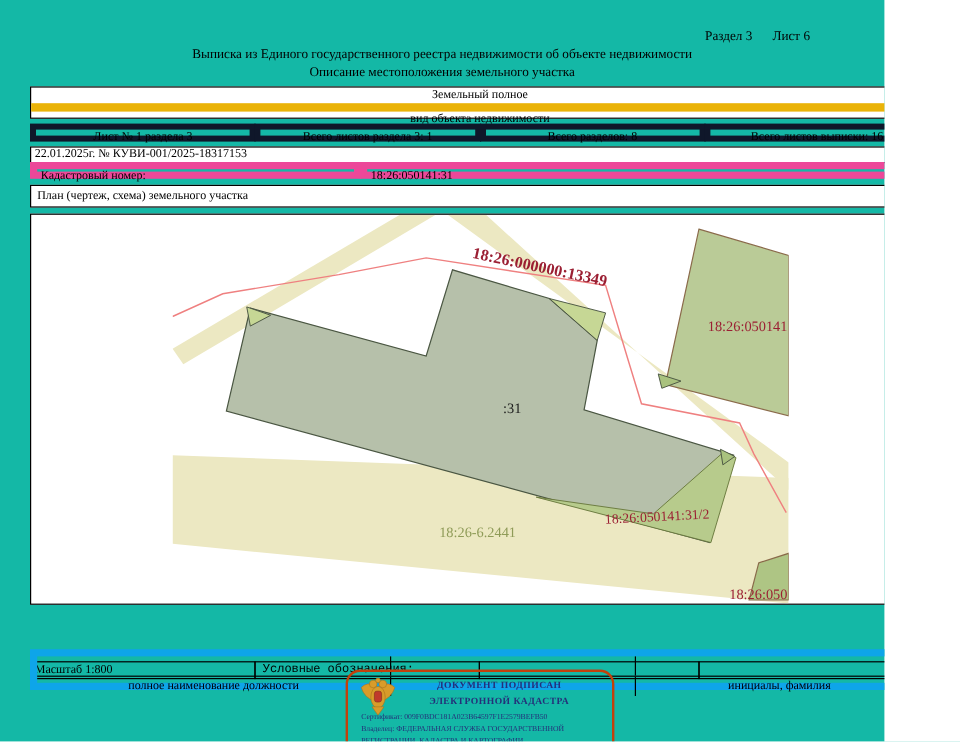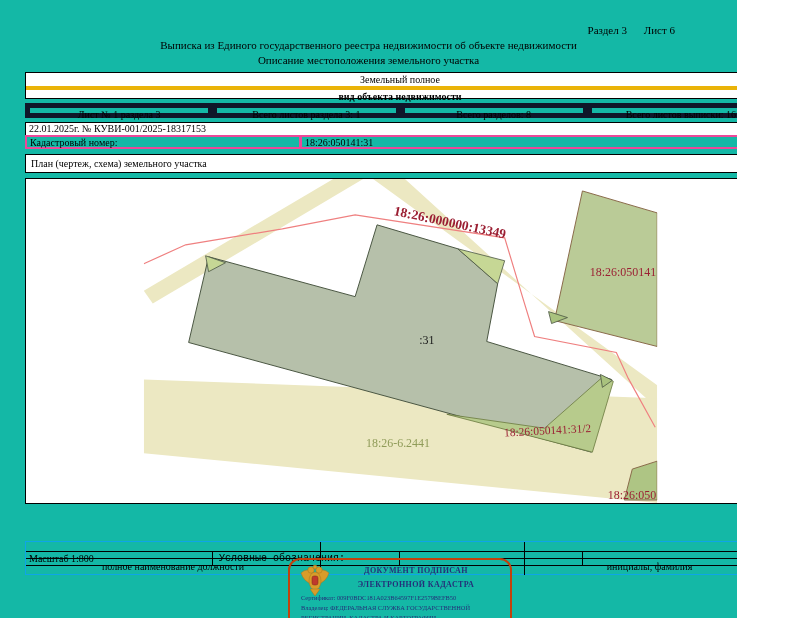--- a/index.html
+++ b/index.html
@@ -6,40 +6,40 @@
   .page{position:relative;width:692px;height:618px;background:#14b8a6;
         font-family:"Liberation Serif", serif;color:#000;overflow:hidden;padding-left:45px;}
   .abs{position:absolute;}
   .corner{top:24px;right:62px;font-size:11px;}
   .corner span{margin-left:14px;}
   .title1{top:39px;left:0;width:100%;text-align:center;font-size:11px;}
   .title2{top:54px;left:0;width:100%;text-align:center;font-size:11px;}
   .bx{border:1px solid #000;box-sizing:border-box;background:#fff;}
   .objbox{left:25px;top:72px;width:750px;height:27px;}
   .objrow{height:13px;line-height:13px;text-align:center;font-size:10px;}
-  .objrow + .objrow{border-top:4px solid #eab308;font-weight:bold;}
+  .objrow + .objrow{border-top:7px solid #eab308;}
   .cols4{left:25px;top:103px;width:750px;height:15px;display:flex;}
   .cols4 .c{flex:1;border:5px solid #0f172a;box-sizing:border-box;margin-left:-1px;
             text-align:center;font-size:10px;line-height:13px;}
   .cols4 .c:first-child{margin-left:0;}
   .daterow{left:25px;top:122px;width:750px;height:14px;font-size:10px;line-height:12px;padding-left:3px;}
   .cadrow{left:25px;top:135px;width:750px;height:14px;display:flex;}
-  .cadrow .cc{border:2px solid #ec4899;box-sizing:border-box;font-size:10px;line-height:12px;padding-left:3px;}
+  .cadrow .cc{border:6px solid #ec4899;box-sizing:border-box;font-size:10px;line-height:12px;padding-left:3px;}
   .cadrow .cc1{width:276px;}
   .cadrow .cc2{flex:1;margin-left:-1px;}
   .plantitle{left:25px;top:154px;width:750px;height:19px;font-size:10px;line-height:17px;padding-left:5px;}
   .planbox{left:25px;top:178px;width:750px;height:326px;}
   .scalerow{left:25px;top:503px;width:750px;height:15px;display:flex;font-size:10px;line-height:13px;margin-top:48px;}
   .scalerow .sc{border:1px solid #000;box-sizing:border-box;margin-left:-1px;}
   .scalerow .sc:first-child{margin-left:0;}
   .sc1{width:188px;padding-left:3px;}
   .sc2{width:188px;padding-left:6px;font-family:Liberation Mono, monospace;}
   .sc3{width:184px;}
   .sc4{flex:1;}
-  .sigtable{left:25px;top:541px;width:750px;height:34px;border:1px solid #0ea5e9;box-sizing:border-box;}
+  .sigtable{left:25px;top:541px;width:750px;height:34px;border:6px solid #0ea5e9;box-sizing:border-box;}
   .sigrow{display:flex;height:16px;}
   .sigrow + .sigrow{border-top:1px solid #000;}
   .sigcell{box-sizing:border-box;font-size:10px;text-align:center;line-height:15px;}
   .sig1{width:295px;border-right:1px solid #000;}
   .sig2{width:204px;border-right:1px solid #000;}
   .sig3{flex:1;}
   .stamp{left:288px;top:518px;width:224px;height:74px;border:2px solid #c2410c;
          border-radius:12px;box-sizing:border-box;background:transparent;color:#24307a;margin-top:40px;}
   .stamp .ln{position:absolute;line-height:1;}
   .st-h{left:40px;width:172px;text-align:center;font-weight:bold;font-size:8px;letter-spacing:.4px;}

